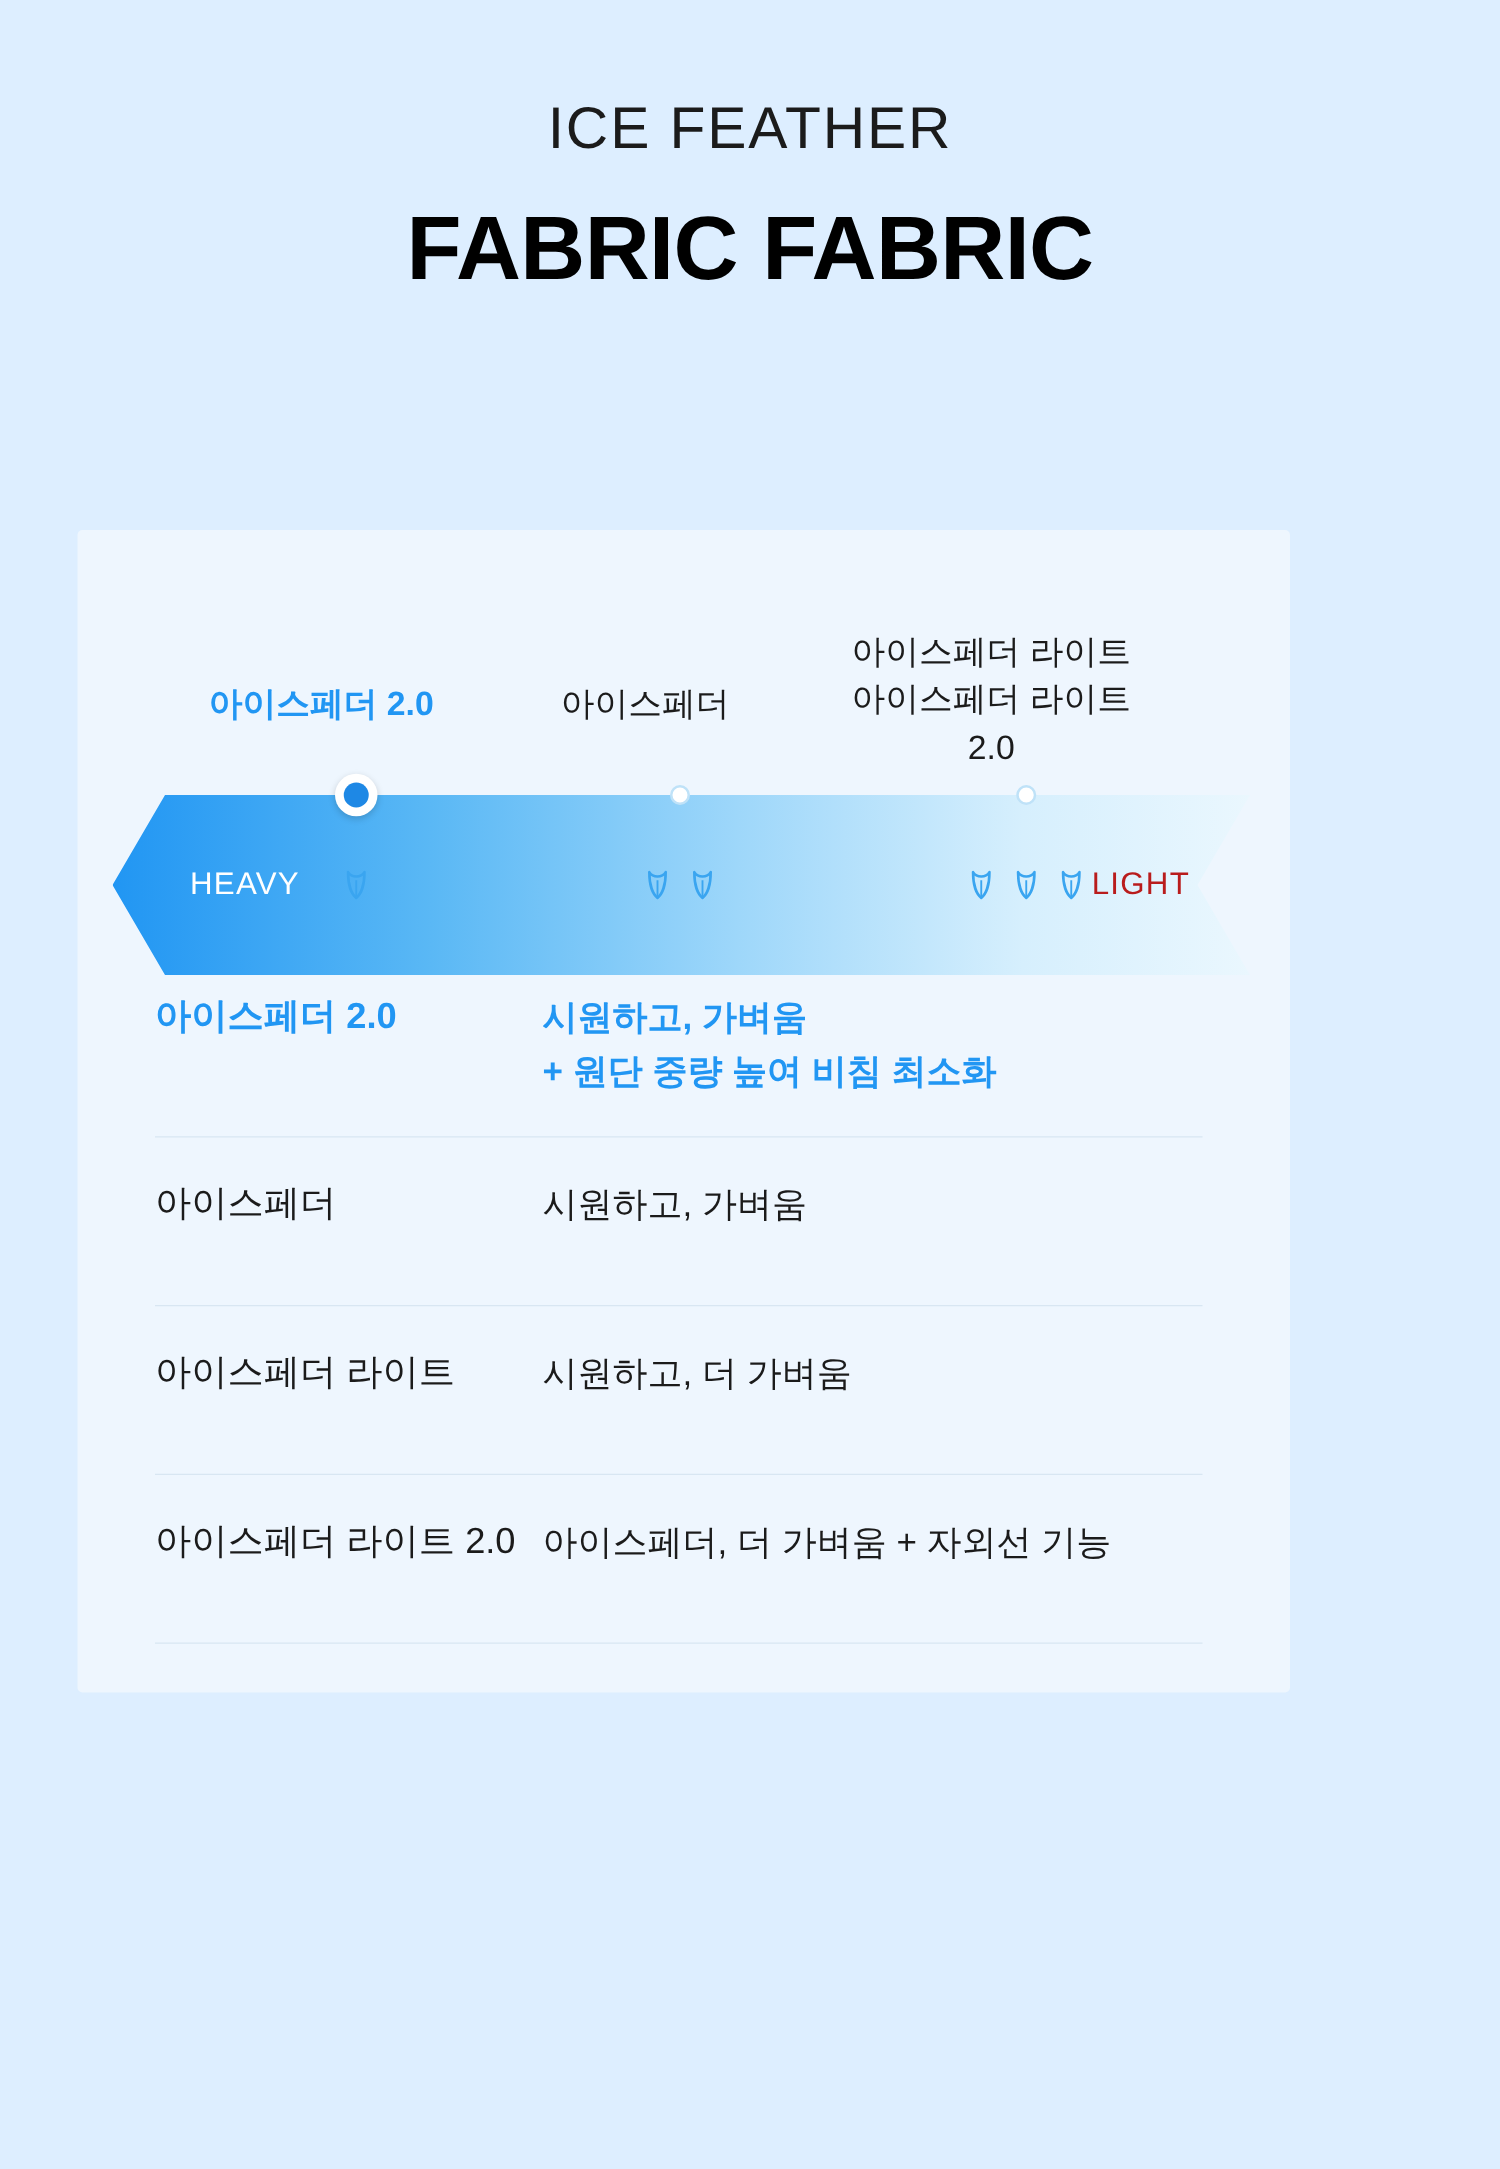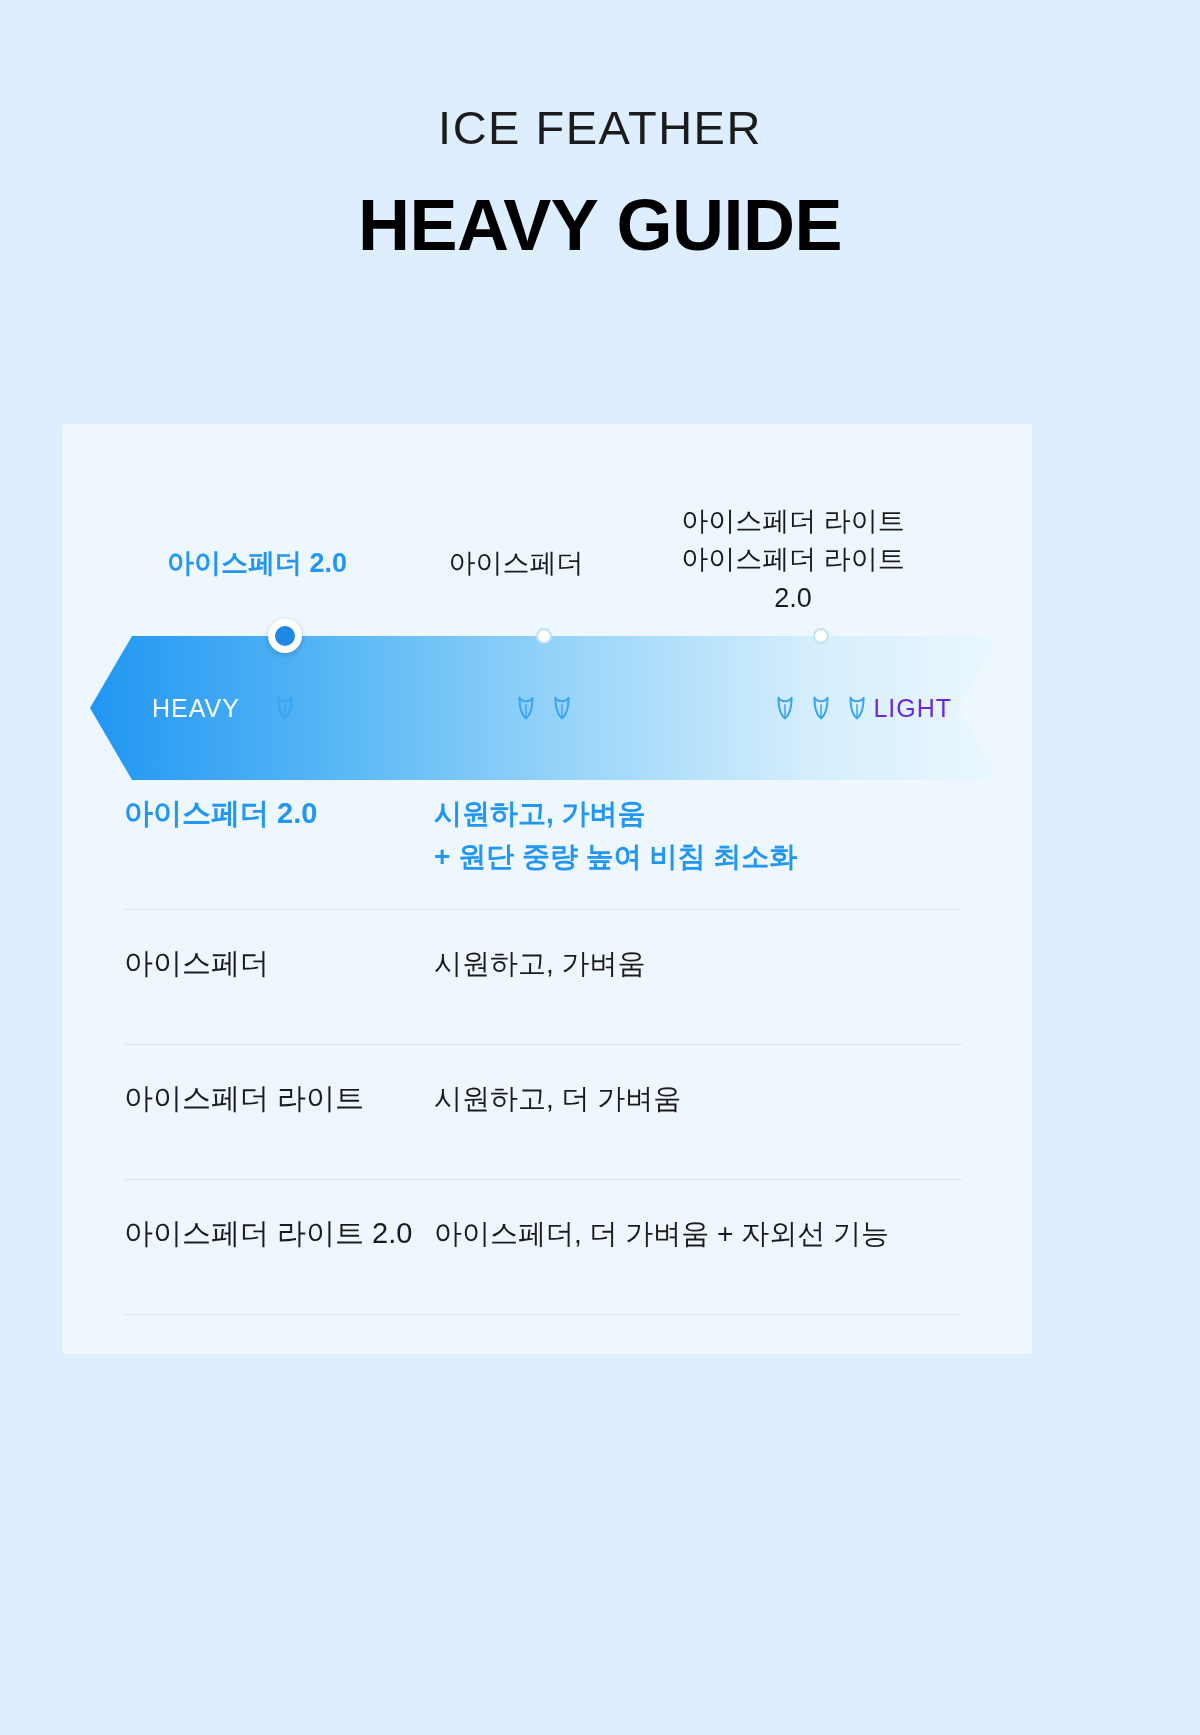--- a/index.html
+++ b/index.html
@@ -17,21 +17,21 @@
 
   .page {
     position: relative;
     width: 1200px;
     height: 1735px;
     box-sizing: border-box;
   }
 
   
   .header {
-    padding-top: 102px;
+    padding-top: 76px;
     text-align: center;
   }
   .eyebrow {
     font-size: 47px;
     letter-spacing: 1.5px;
     font-weight: 400;
     color: #1b1b1b;
     line-height: 1.1;
   }
   .headline {
@@ -93,21 +93,21 @@
 
   .bar-text {
     position: absolute;
     top: 50%;
     transform: translateY(-50%);
     font-size: 25px;
     letter-spacing: 1px;
     color: #fff;
   }
   .bar-text.heavy { left: 62px; }
-  .bar-text.light { right: 48px; color: #6d28d9; }
+  .bar-text.light { right: 48px; color: #b91c1c; }
 
   .feather-group {
     position: absolute;
     top: 50%;
     transform: translate(-50%, -50%);
     display: flex;
     gap: 6px;
     align-items: center;
   }
   .feather-group.g1 { left: 195px; }
@@ -190,21 +190,21 @@
     font-weight: 700;
   }
 </style>
 </head>
 <body>
 
 <div class="page">
 
   <div class="header">
     <div class="eyebrow">ICE FEATHER</div>
-    <div class="headline">HEAVY GUIDE</div>
+    <div class="headline">FABRIC FABRIC</div>
   </div>
 
   <div class="card">
 
     <div class="scale-labels">
       <div class="scale-label l1 active">아이스페더 2.0</div>
       <div class="scale-label l2">아이스페더</div>
       <div class="scale-label l3">아이스페더 라이트
 아이스페더 라이트 2.0</div>
     </div>

